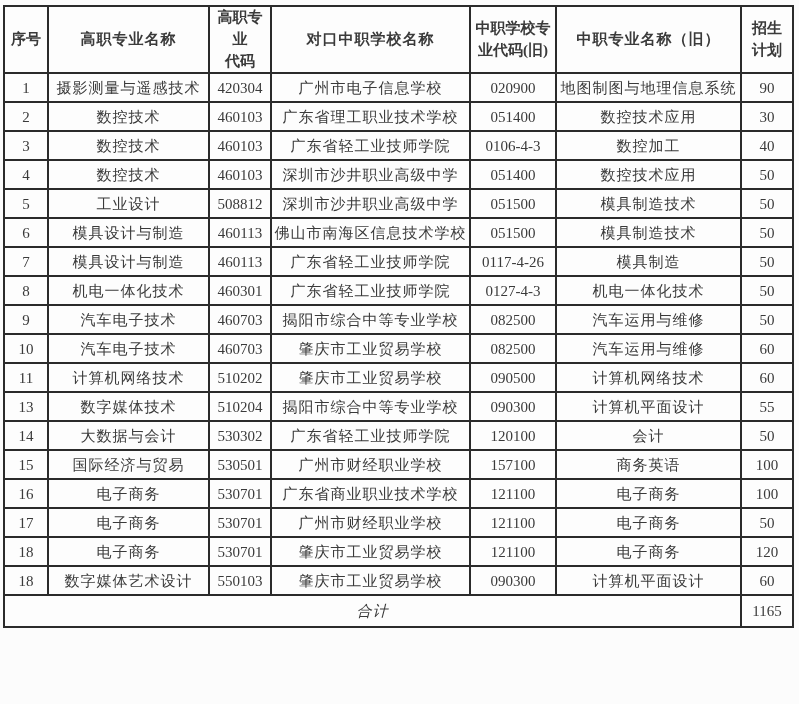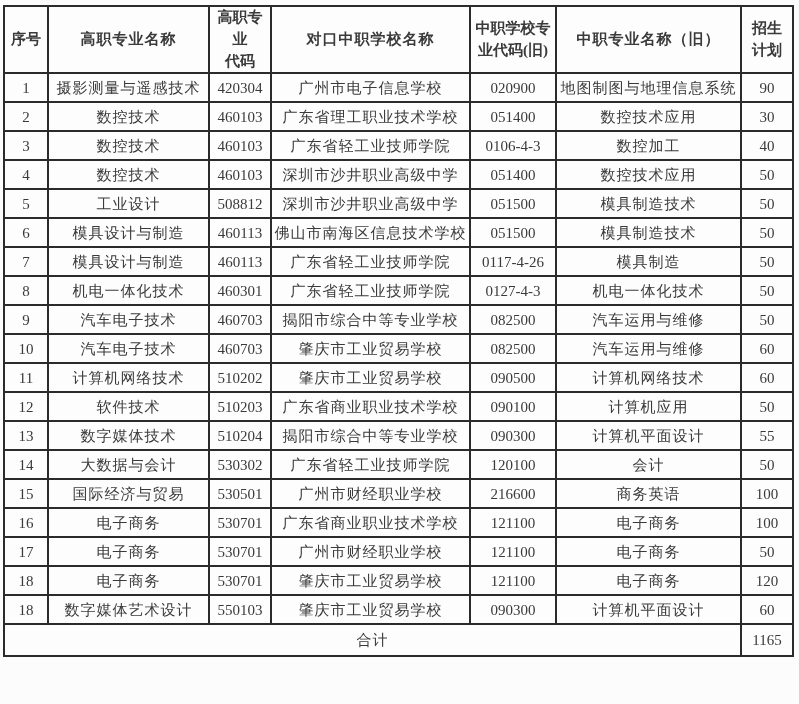--- a/index.html
+++ b/index.html
@@ -53,20 +53,21 @@
   col.col-gz_code{ width: 62px; }
   col.col-school { width: 199px; }
   col.col-zz_code{ width: 86px; }
   col.col-zz_name{ width: 185px; }
   col.col-plan   { width: 52px; }
   tfoot td {
     height: 30px !important;
   }
   tfoot td.total-label-cell {
     letter-spacing: 1px;
+    font-style: italic;
   }
 </style>
 </head>
 <body>
 
 <div class="page">
   <table class="plan-table">
     <colgroup>
       <col class="col-index">
       <col class="col-gz_name">
@@ -184,29 +185,20 @@
         <tr>
           <td class="col-index">11</td>
           <td class="col-gz_name">计算机网络技术</td>
           <td class="col-gz_code">510202</td>
           <td class="col-school">肇庆市工业贸易学校</td>
           <td class="col-zz_code">090500</td>
           <td class="col-zz_name">计算机网络技术</td>
           <td class="col-plan">60</td>
         </tr>
         <tr>
-          <td class="col-index">12</td>
-          <td class="col-gz_name">软件技术</td>
-          <td class="col-gz_code">510203</td>
-          <td class="col-school">广东省商业职业技术学校</td>
-          <td class="col-zz_code">090100</td>
-          <td class="col-zz_name">计算机应用</td>
-          <td class="col-plan">50</td>
-        </tr>
-        <tr>
           <td class="col-index">13</td>
           <td class="col-gz_name">数字媒体技术</td>
           <td class="col-gz_code">510204</td>
           <td class="col-school">揭阳市综合中等专业学校</td>
           <td class="col-zz_code">090300</td>
           <td class="col-zz_name">计算机平面设计</td>
           <td class="col-plan">55</td>
         </tr>
         <tr>
           <td class="col-index">14</td>
@@ -215,21 +207,21 @@
           <td class="col-school">广东省轻工业技师学院</td>
           <td class="col-zz_code">120100</td>
           <td class="col-zz_name">会计</td>
           <td class="col-plan">50</td>
         </tr>
         <tr>
           <td class="col-index">15</td>
           <td class="col-gz_name">国际经济与贸易</td>
           <td class="col-gz_code">530501</td>
           <td class="col-school">广州市财经职业学校</td>
-          <td class="col-zz_code">216600</td>
+          <td class="col-zz_code">157100</td>
           <td class="col-zz_name">商务英语</td>
           <td class="col-plan">100</td>
         </tr>
         <tr>
           <td class="col-index">16</td>
           <td class="col-gz_name">电子商务</td>
           <td class="col-gz_code">530701</td>
           <td class="col-school">广东省商业职业技术学校</td>
           <td class="col-zz_code">121100</td>
           <td class="col-zz_name">电子商务</td>

